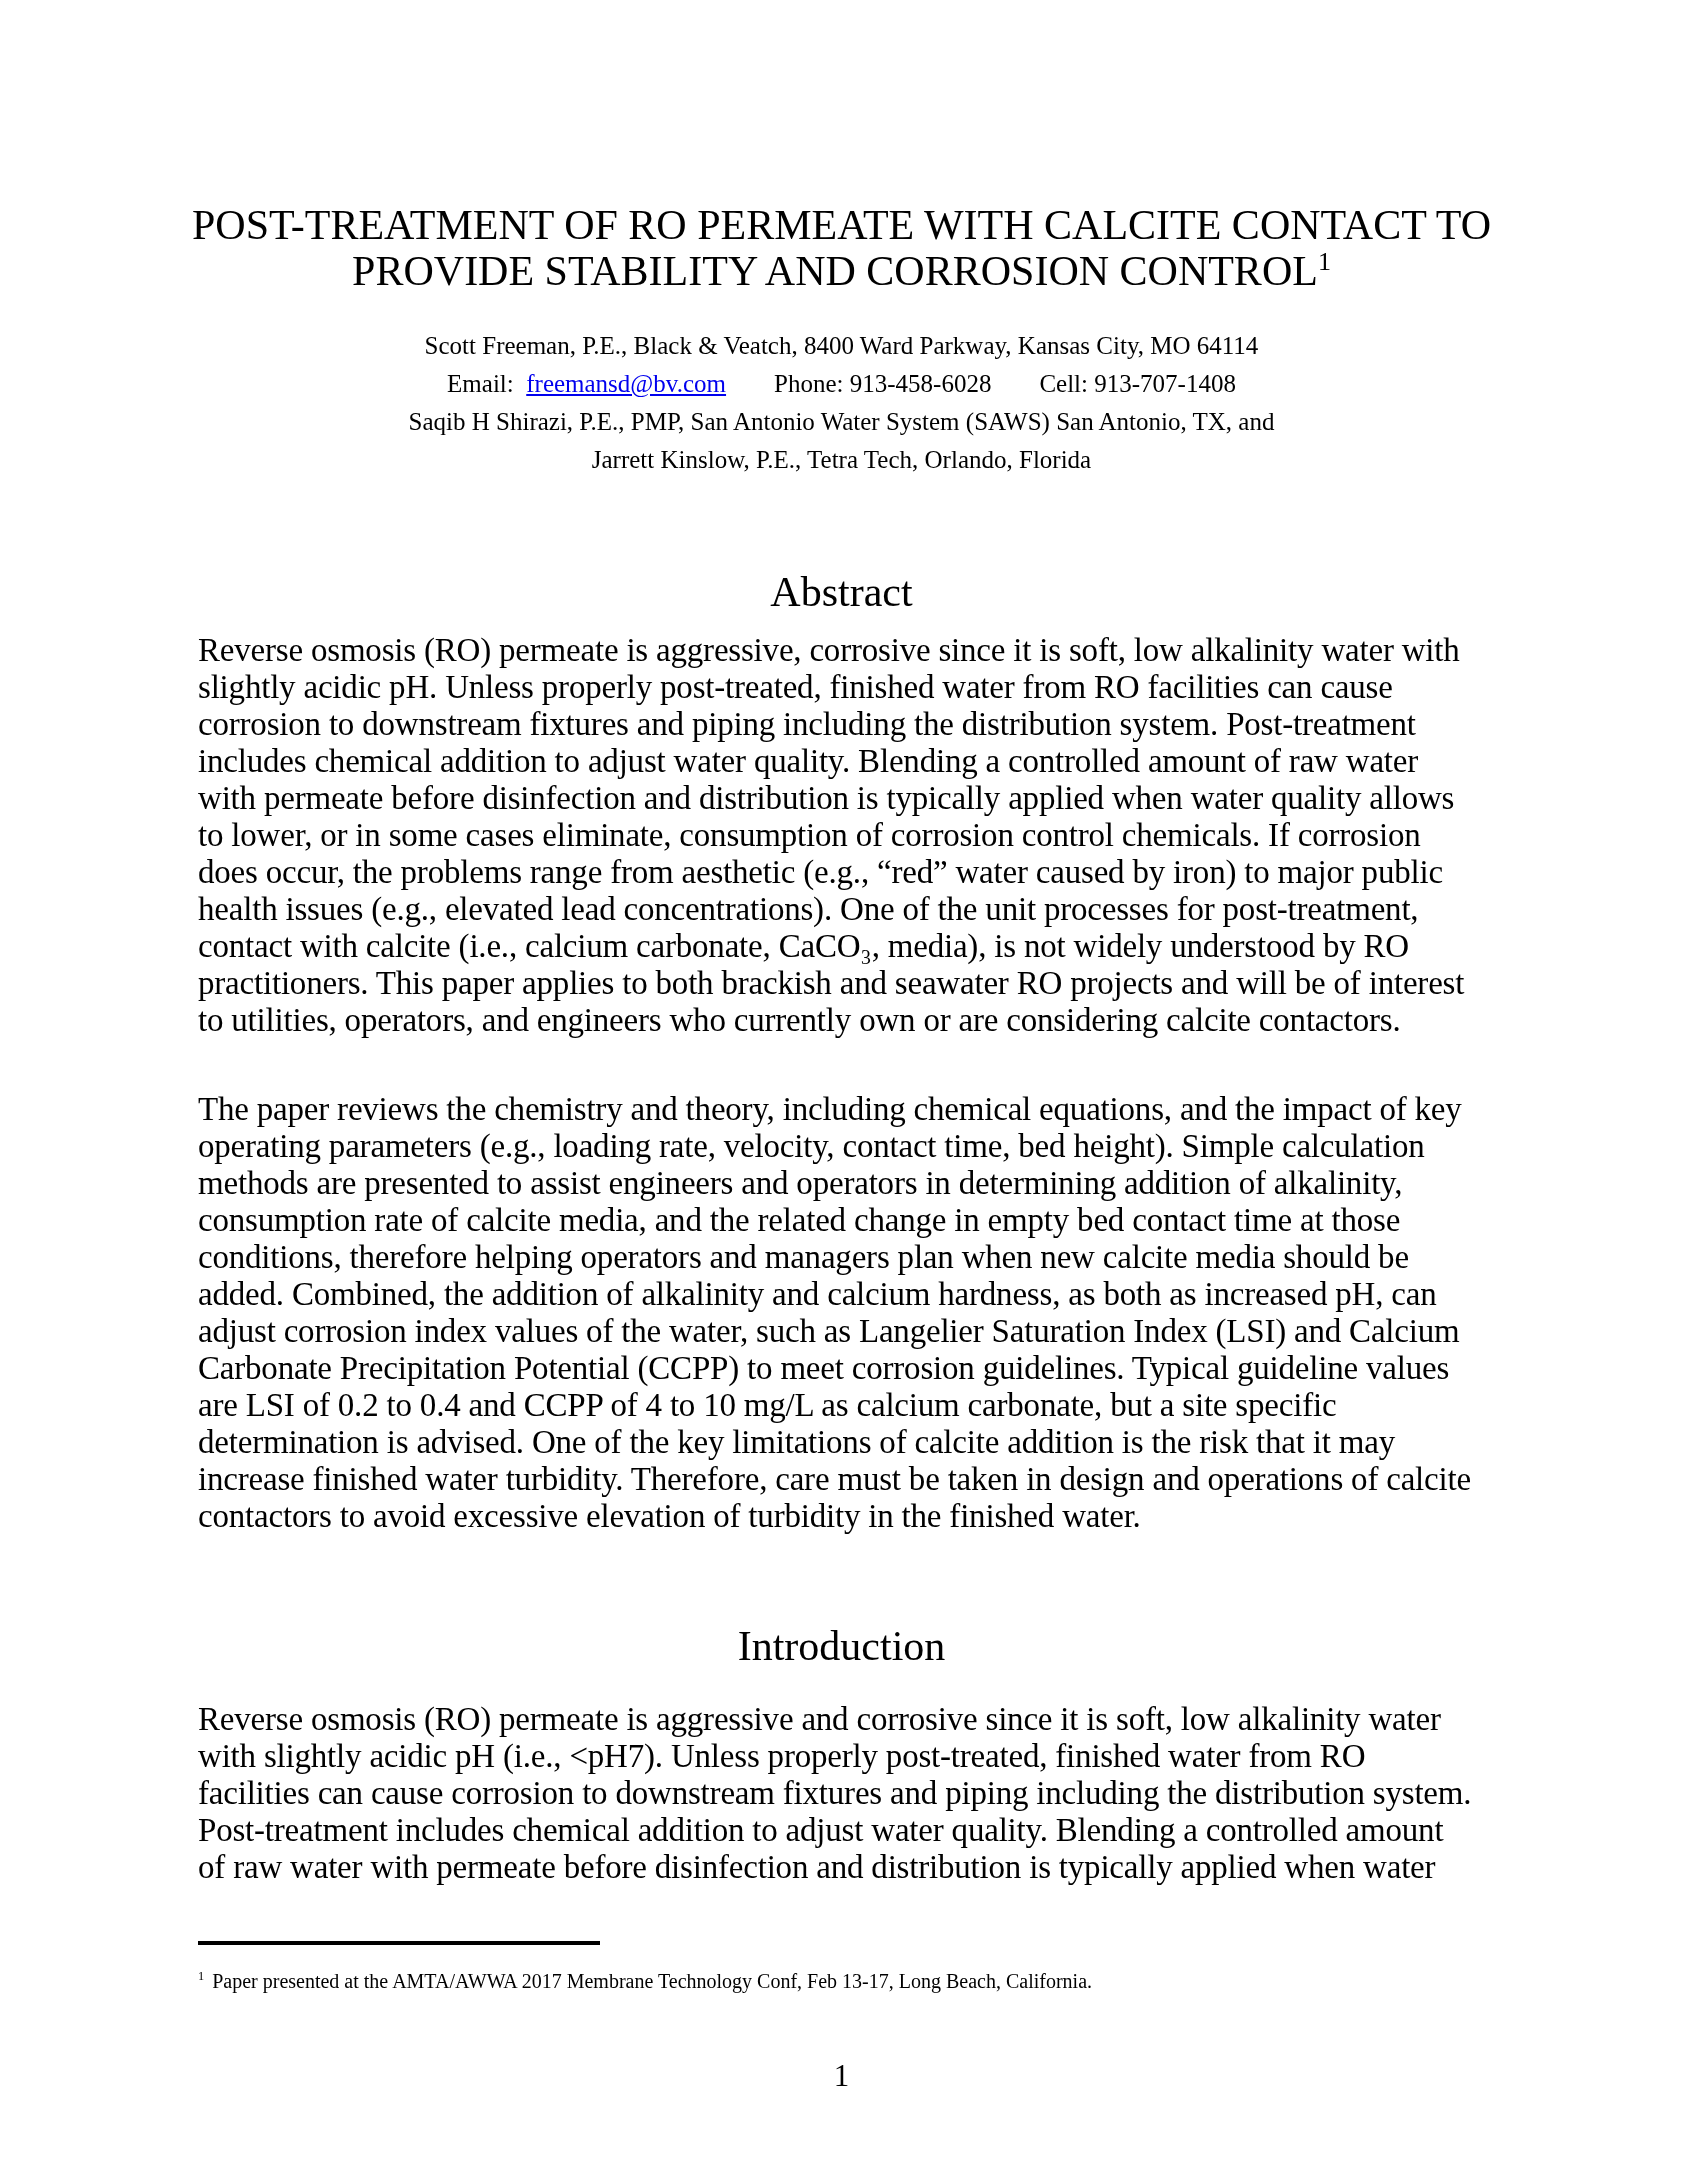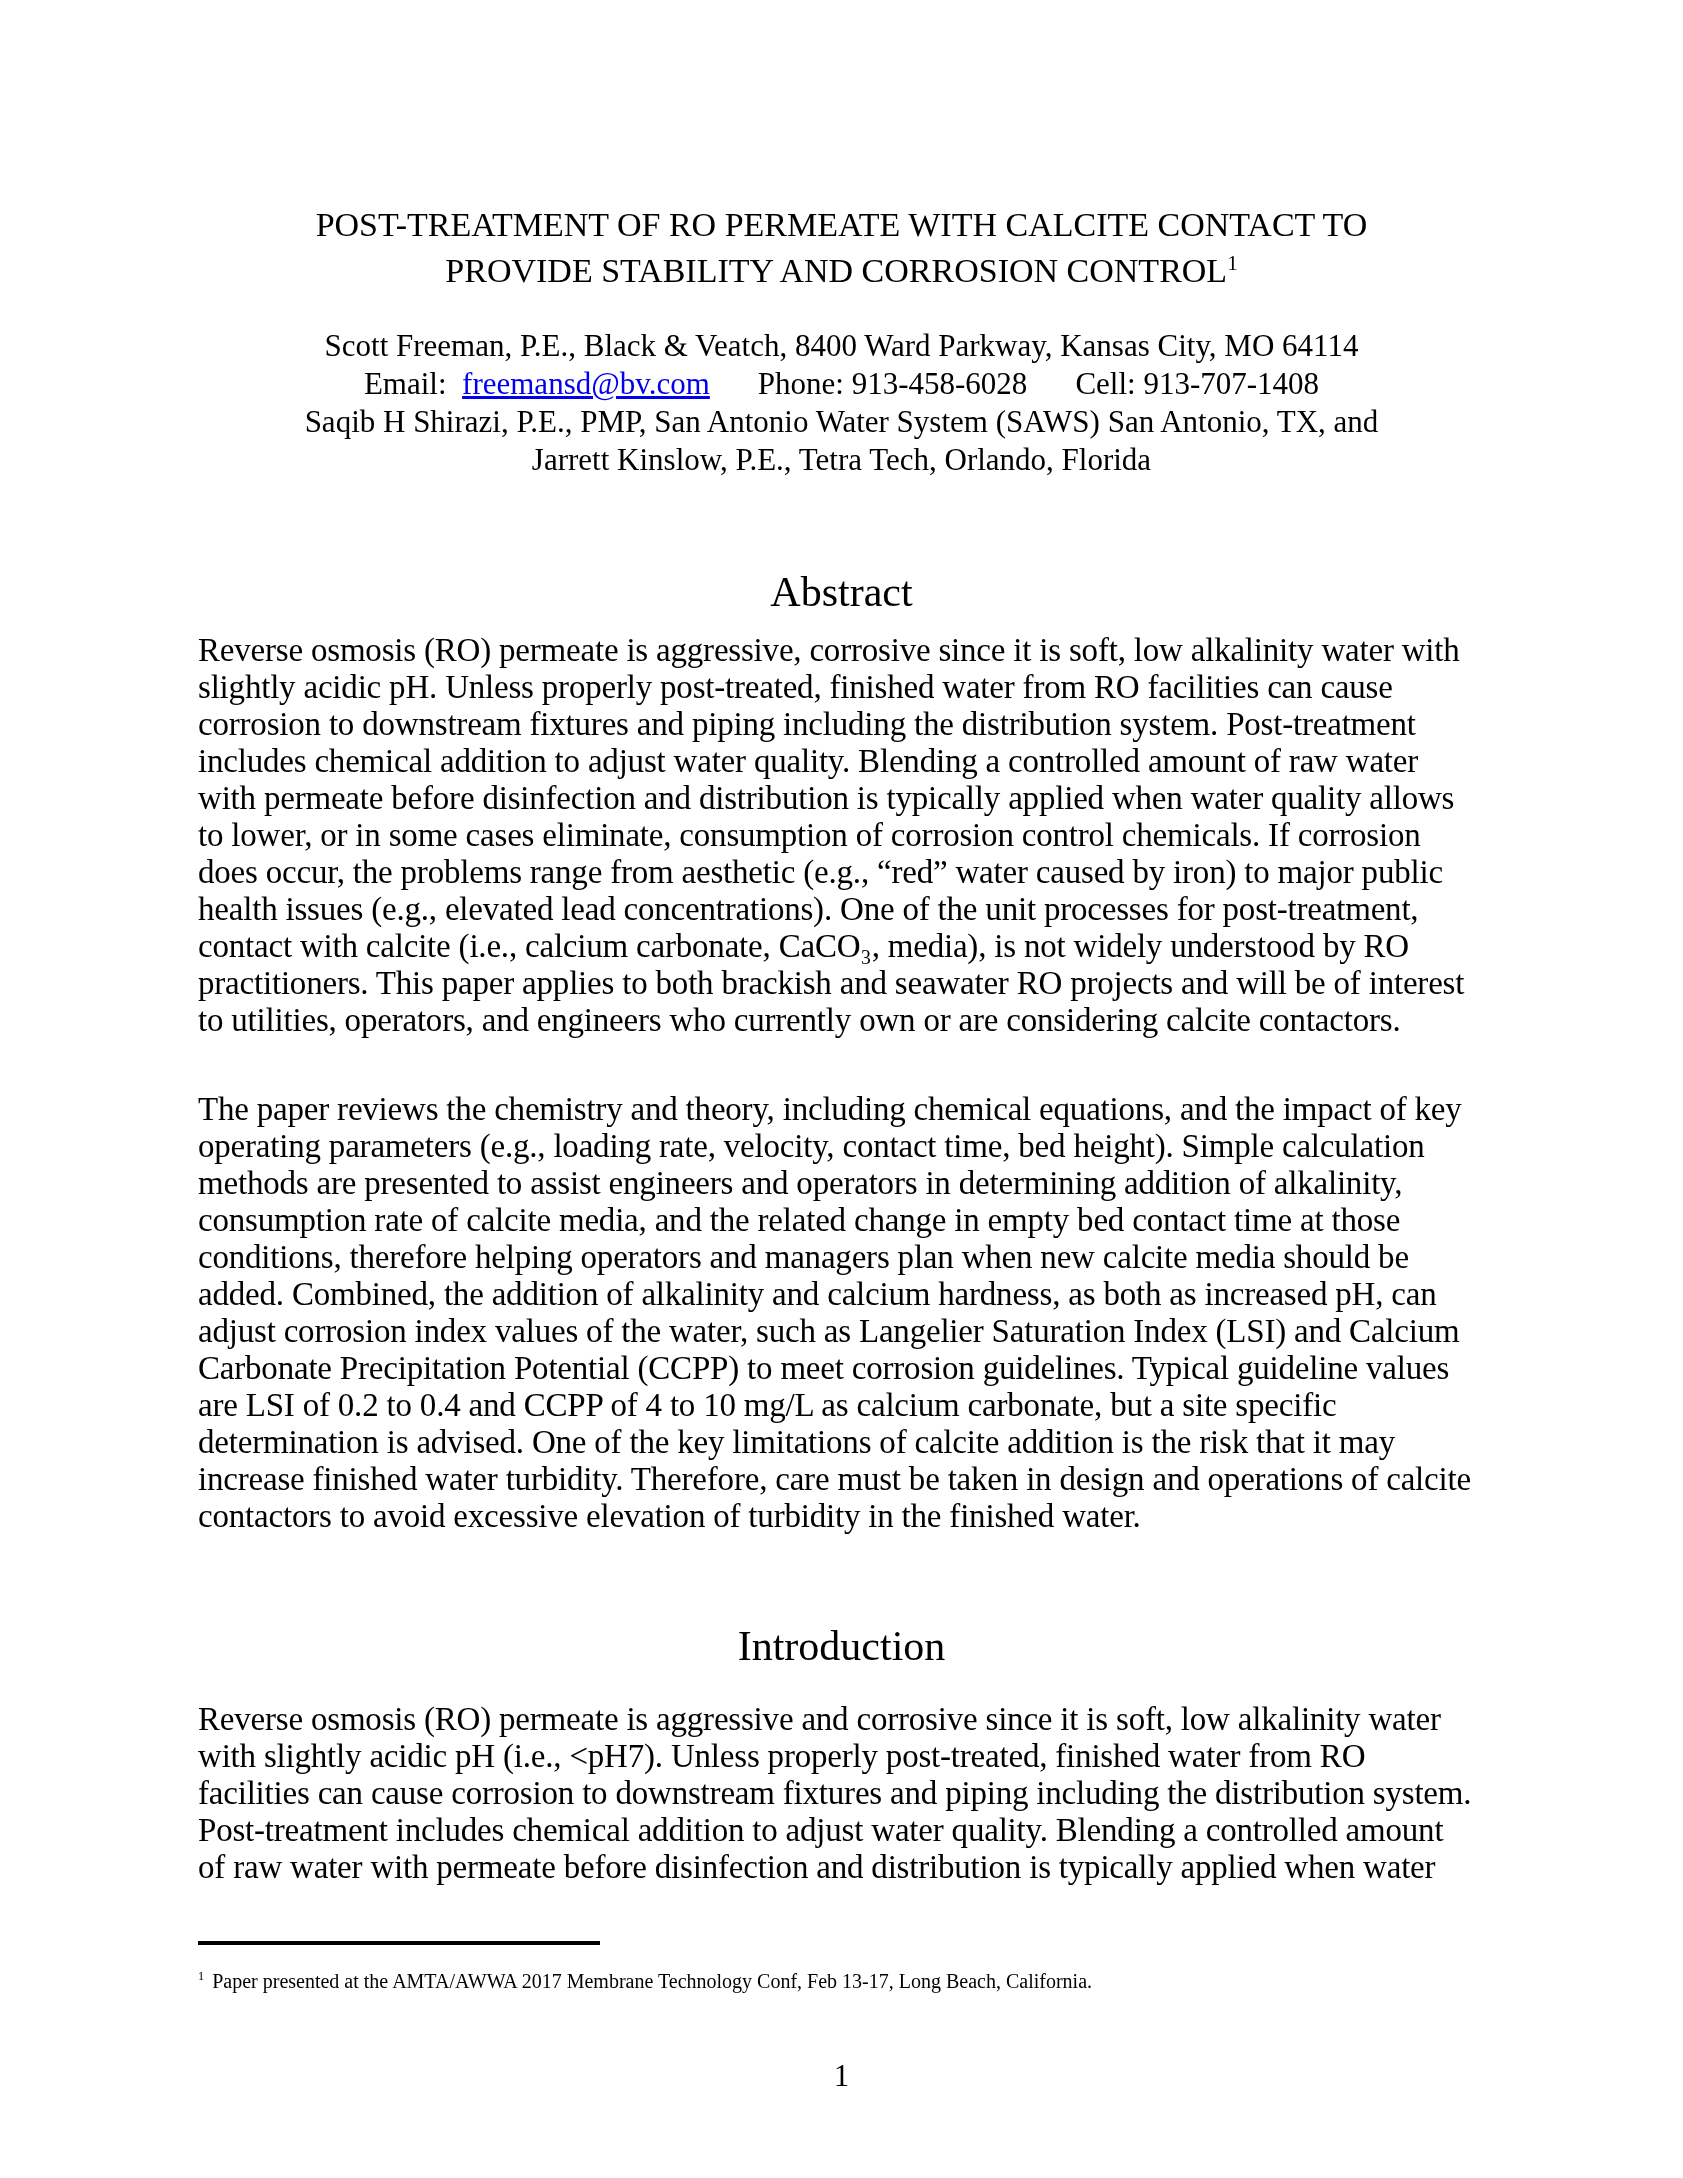--- a/index.html
+++ b/index.html
@@ -15,27 +15,27 @@
   .abs { position: absolute; }
   .centered { left: 0; right: 0; text-align: center; }
   .body-text {
     font-size: 33px;
     line-height: 37px;
     letter-spacing: -0.2px;
   }
   .tline { white-space: nowrap; }
   #paper-title {
     top: 202px;
-    font-size: 34px;
+    font-size: 42px;
     line-height: 46px;
     white-space: nowrap;
   }
   #author-block {
     top: 327px;
-    font-size: 31px;
+    font-size: 25px;
     line-height: 38px;
     white-space: nowrap;
   }
   .section-heading {
     font-size: 42px;
     line-height: 48px;
   }
   #abstract-heading { top: 568px; }
   #intro-heading    { top: 1622px; }
   #abstract-paragraph-1 { top: 632px;  left: 198px; }

